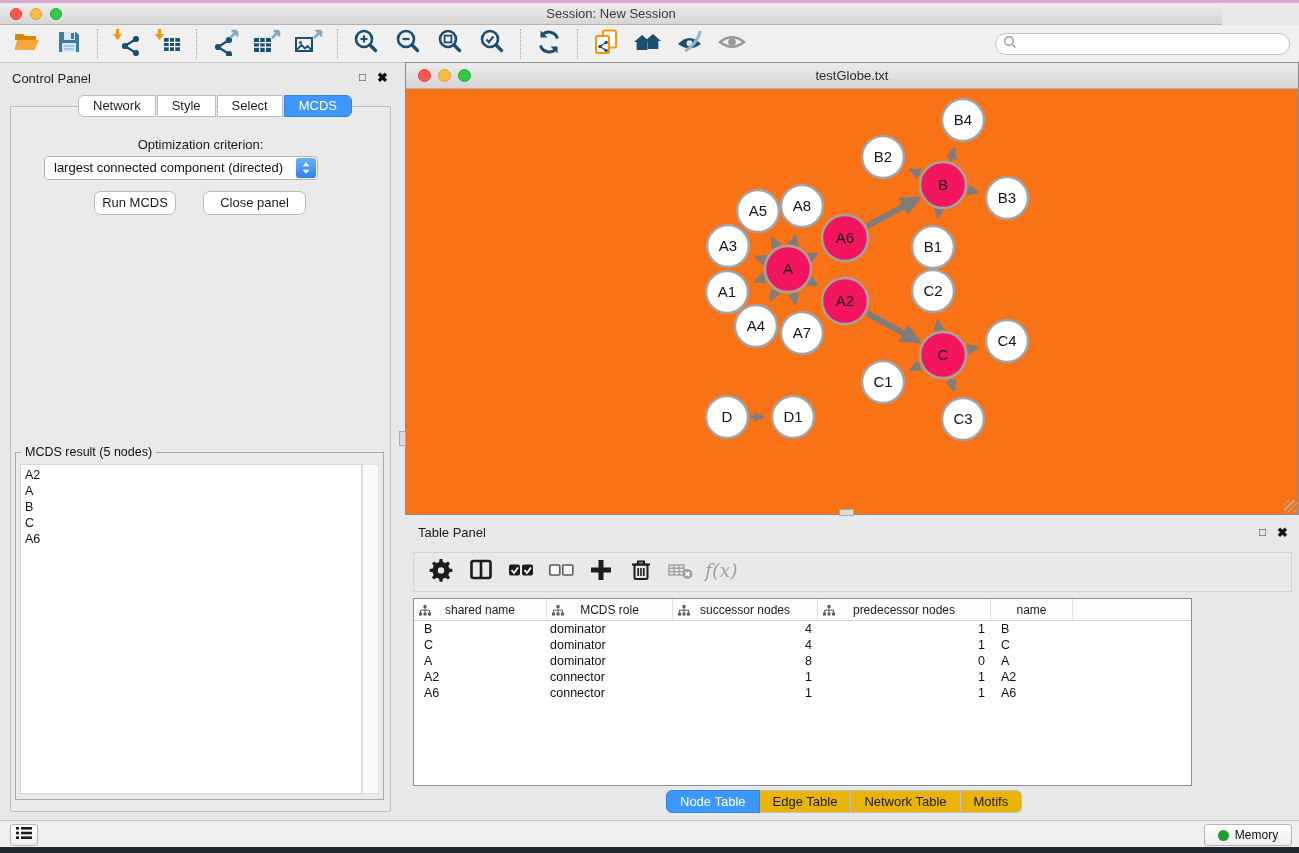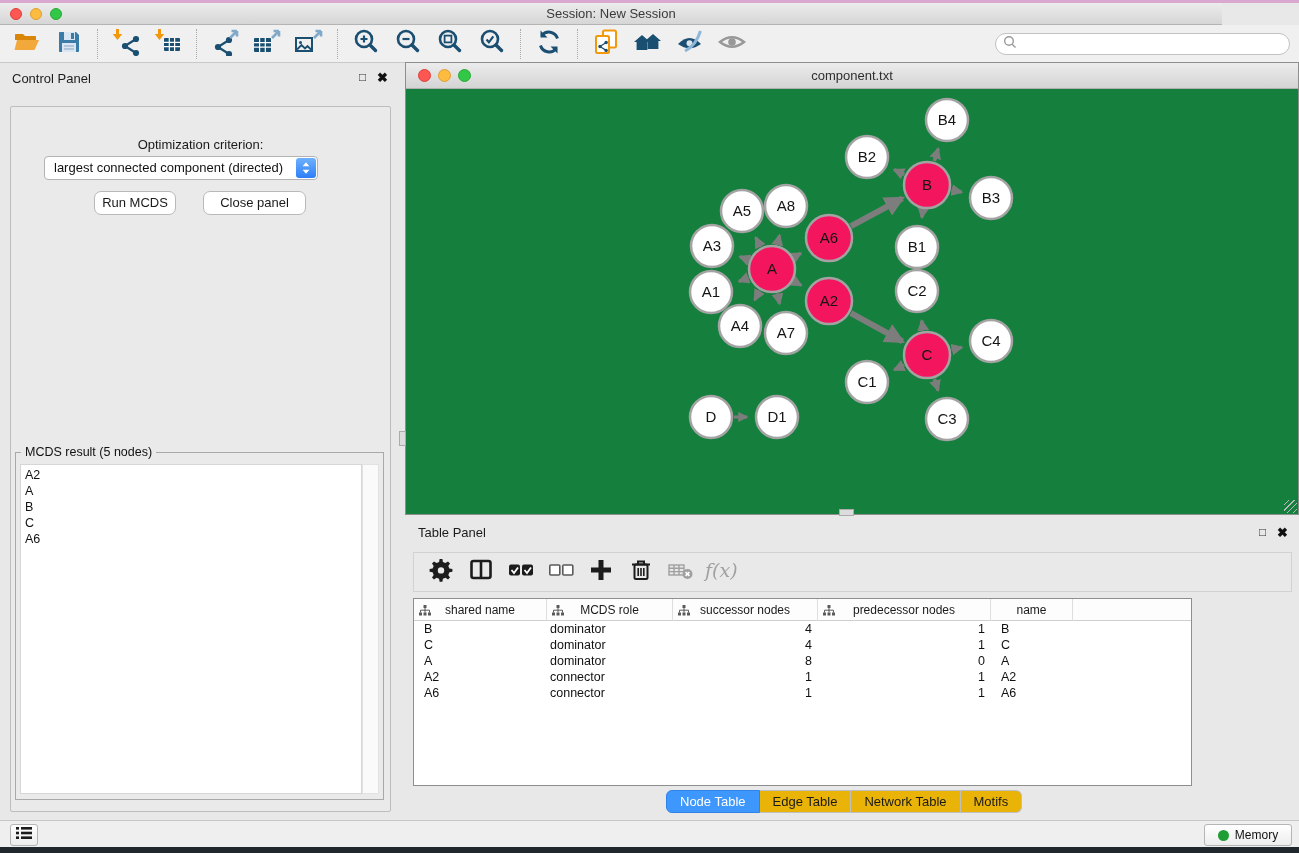--- a/index.html
+++ b/index.html
@@ -62,21 +62,21 @@
 
   
   .net-win { position:absolute; left:405px; top:62px; width:894px; height:453px; background:#fff;
     border:1px solid #8e8e8e; }
   .net-titlebar { position:absolute; left:0; top:0; right:0; height:26px;
     background:linear-gradient(#ececec,#d4d4d4); border-bottom:1px solid #b0b0b0; }
   .net-titlebar .title { position:absolute; left:0; right:0; top:0; line-height:26px; text-align:center;
     font-size:13px; color:#2e2e2e; }
   .net-lights { position:absolute; left:12px; top:6px; display:flex; gap:7px; }
   .net-lights .light { width:13px; height:13px; }
-  .net-canvas { position:absolute; left:0; top:26px; right:0; bottom:0; background:#15803d; overflow:hidden; }
+  .net-canvas { position:absolute; left:0; top:26px; right:0; bottom:0; background:#f97316; overflow:hidden;padding-left:16px; }
   .net-handle-left { position:absolute; left:-7px; top:368px; width:7px; height:15px; background:#dcdcdc;
     border:1px solid #ababab; }
   .net-handle-bottom { position:absolute; left:433px; bottom:-2px; width:15px; height:7px; background:#dcdcdc;
     border:1px solid #ababab; }
   .net-grip { position:absolute; right:1px; bottom:1px; width:13px; height:13px;
     background:repeating-linear-gradient(135deg,transparent 0 3px,#b9b9b9 3px 4px); }
 
   
   .tp-title { position:absolute; left:418px; top:525px; font-size:13px; color:#1c1c1c; }
   .tp-toolbar { position:absolute; left:413px; top:552px; width:879px; height:40px; background:#e9e9e9;
@@ -290,20 +290,26 @@
             <line x1="9.2" y1="9.2" x2="12.5" y2="12.5" stroke="#9a9a9a" stroke-width="1.4"></line>
           </svg>
       </span>
       <input placeholder="" style="">
     </div>
   </div>
 
   <div class="cp-title">Control Panel</div>
   <div class="panel-float" style="left:359px; top:71px;">□</div>
   <div class="panel-close" style="left:377px; top:71px;">✖</div>
+  <div class="cp-tabs">
+      <div class="cp-tab">Network</div>
+      <div class="cp-tab">Style</div>
+      <div class="cp-tab">Select</div>
+      <div class="cp-tab active">MCDS</div>
+    </div>
   <div class="cp-box">
     <div class="opt-label">Optimization criterion:</div>
     <div class="dropdown">
       <span>largest connected component (directed)</span>
       <span class="stepper">
         <svg width="10" height="14" viewBox="0 0 10 14">
             <path d="M5 1.2l3.4 4H1.6z" fill="#fff"></path>
             <path d="M5 12.8l3.4-4H1.6z" fill="#fff"></path>
           </svg>
       </span>
@@ -323,21 +329,21 @@
     </div>
   </div>
 
   <div class="net-win">
     <div class="net-titlebar">
       <div class="lights net-lights">
         <span class="light red"></span>
         <span class="light yellow"></span>
         <span class="light green"></span>
       </div>
-      <div class="title">component.txt</div>
+      <div class="title">testGlobe.txt</div>
     </div>
     <div class="net-canvas">
       <svg id="graph-svg" width="892" height="426" viewBox="0 0 892 426">
           <defs>
             <marker id="arrow" viewBox="0 0 4 4" refX="3.4" refY="2" markerWidth="3.4" markerHeight="3.4" orient="auto">
               <path d="M0 0L4 2L0 4z" fill="#7d7d7d"></path>
             </marker>
           </defs>
           <line x1="354.51442702815586" y1="157.79455892110127" x2="349.782687566213" y2="148.64652929467846" stroke="#7d7d7d" stroke-width="3.5" marker-end="url(#arrow)"></line>
           <line x1="371.4232614454664" y1="155.59532349540117" x2="373.4920862654403" y2="146.28561180551858" stroke="#7d7d7d" stroke-width="3.5" marker-end="url(#arrow)"></line>

